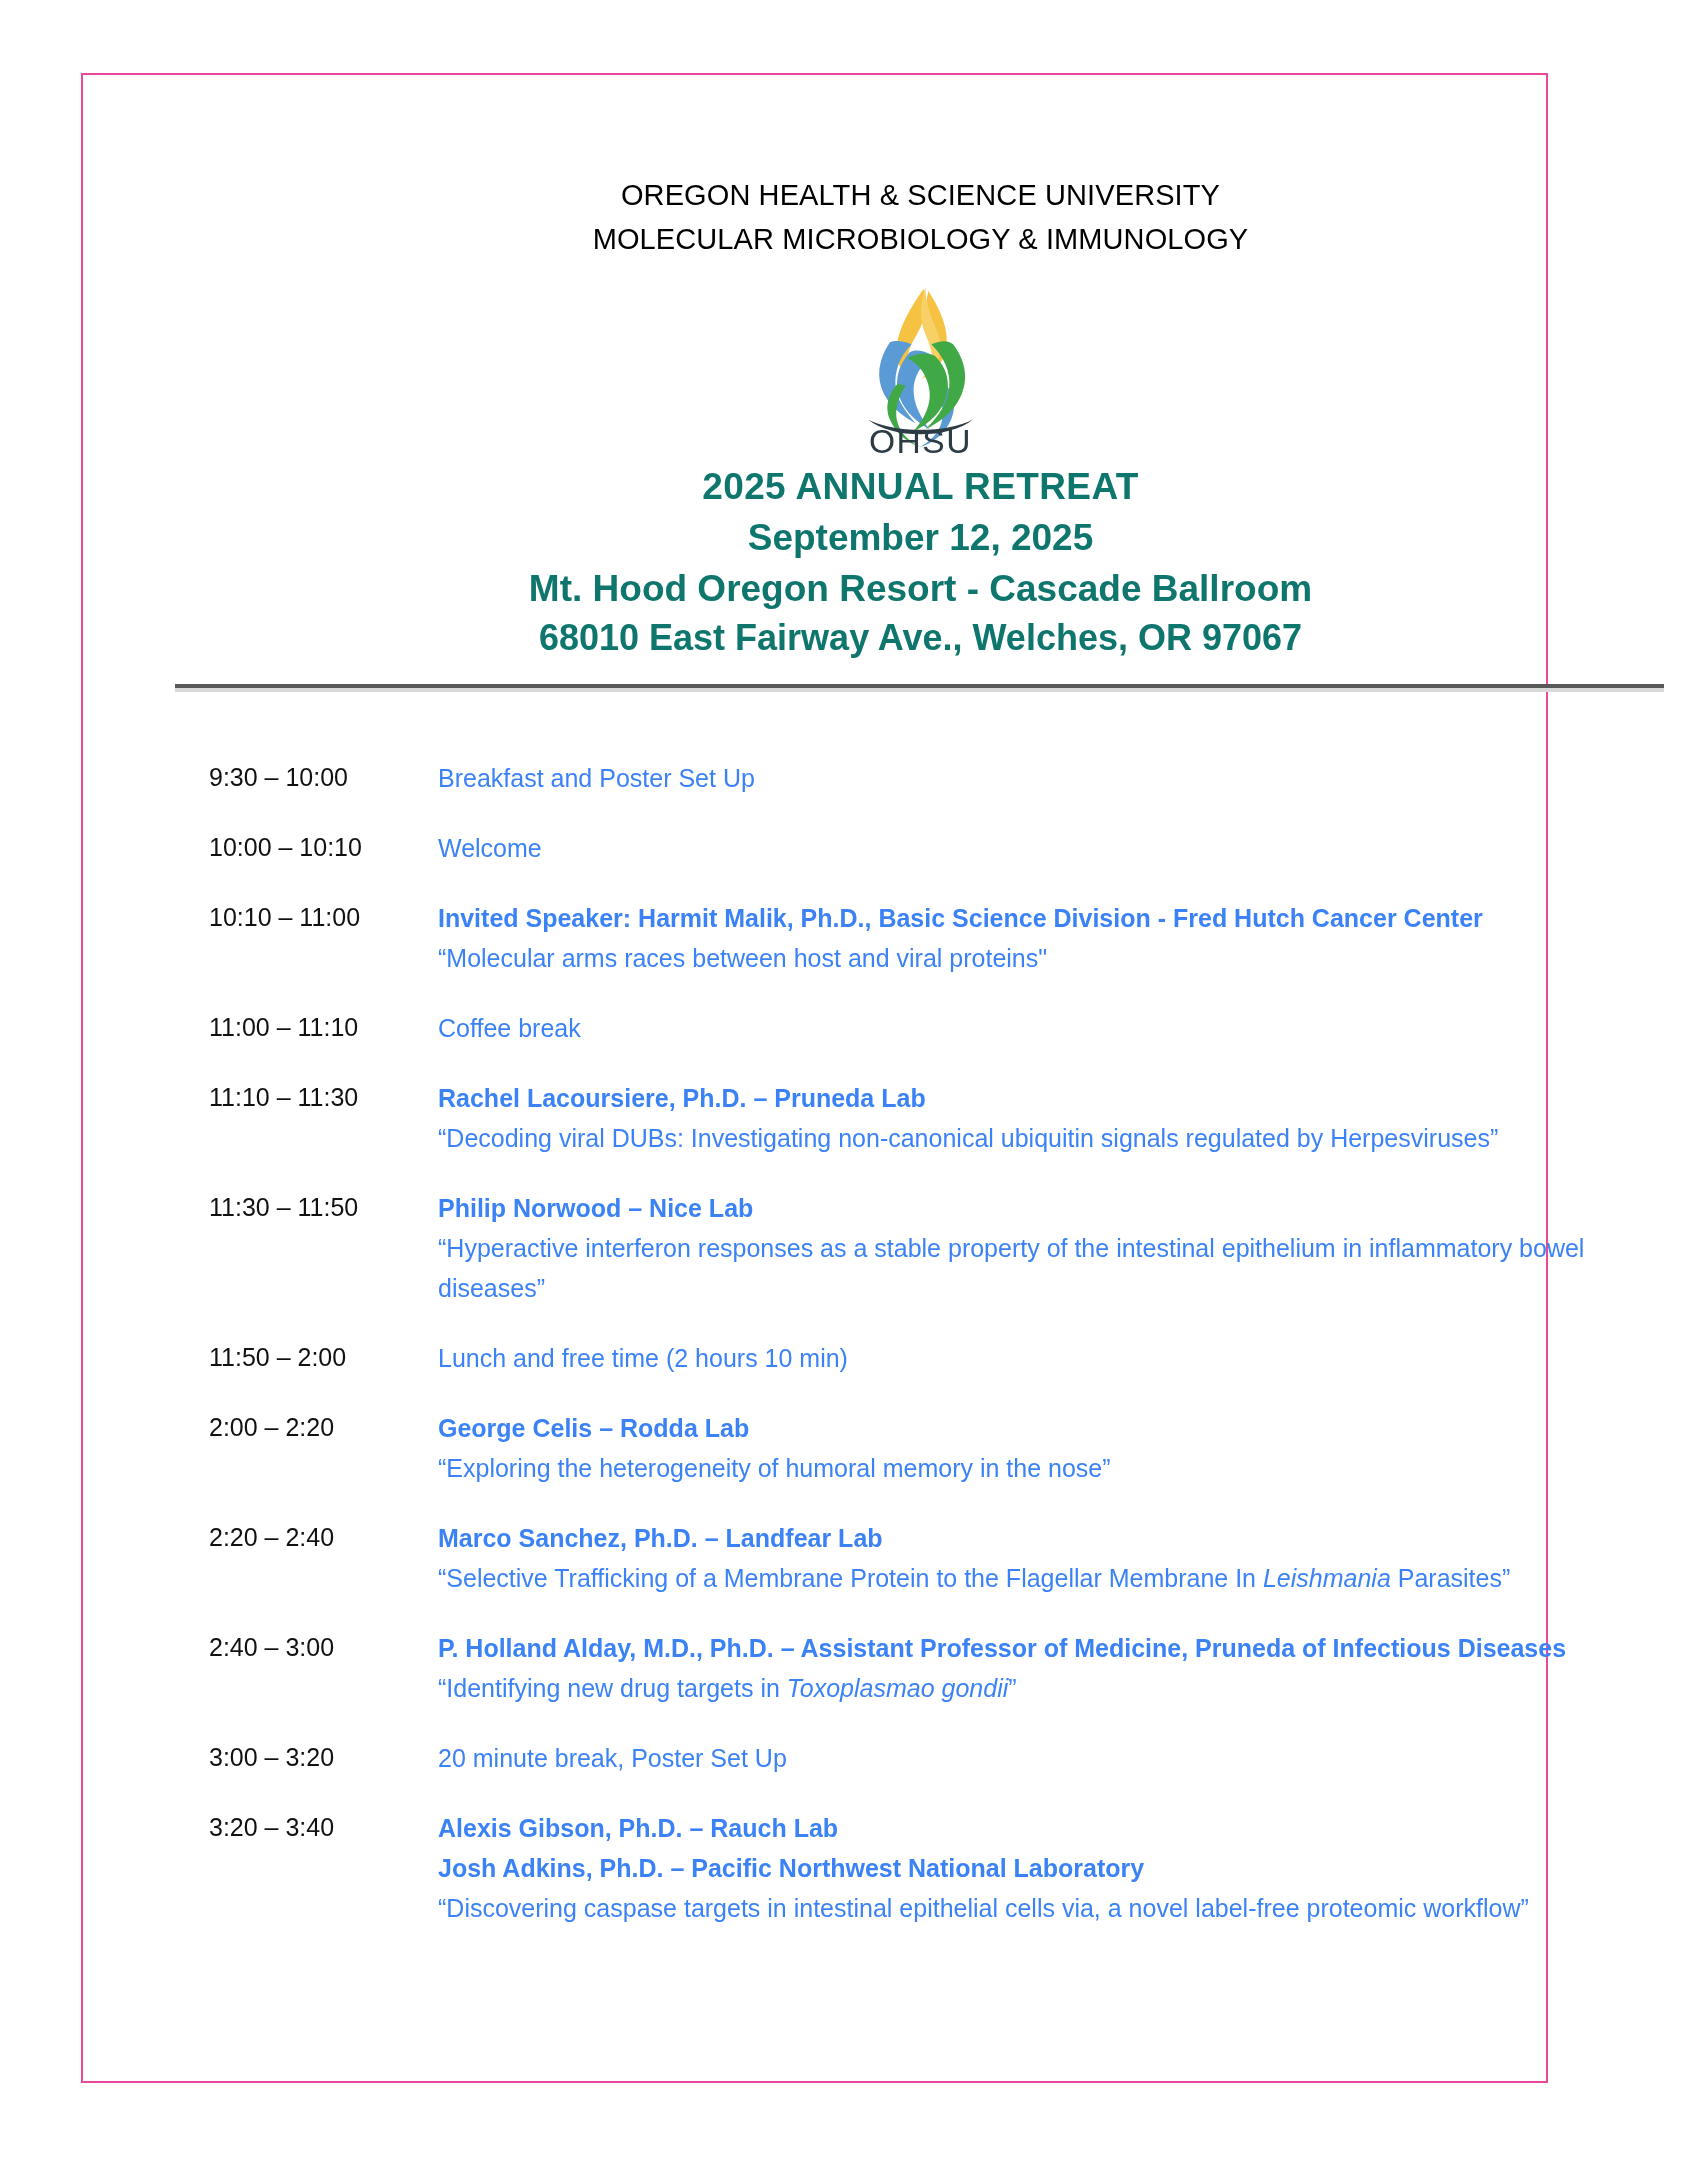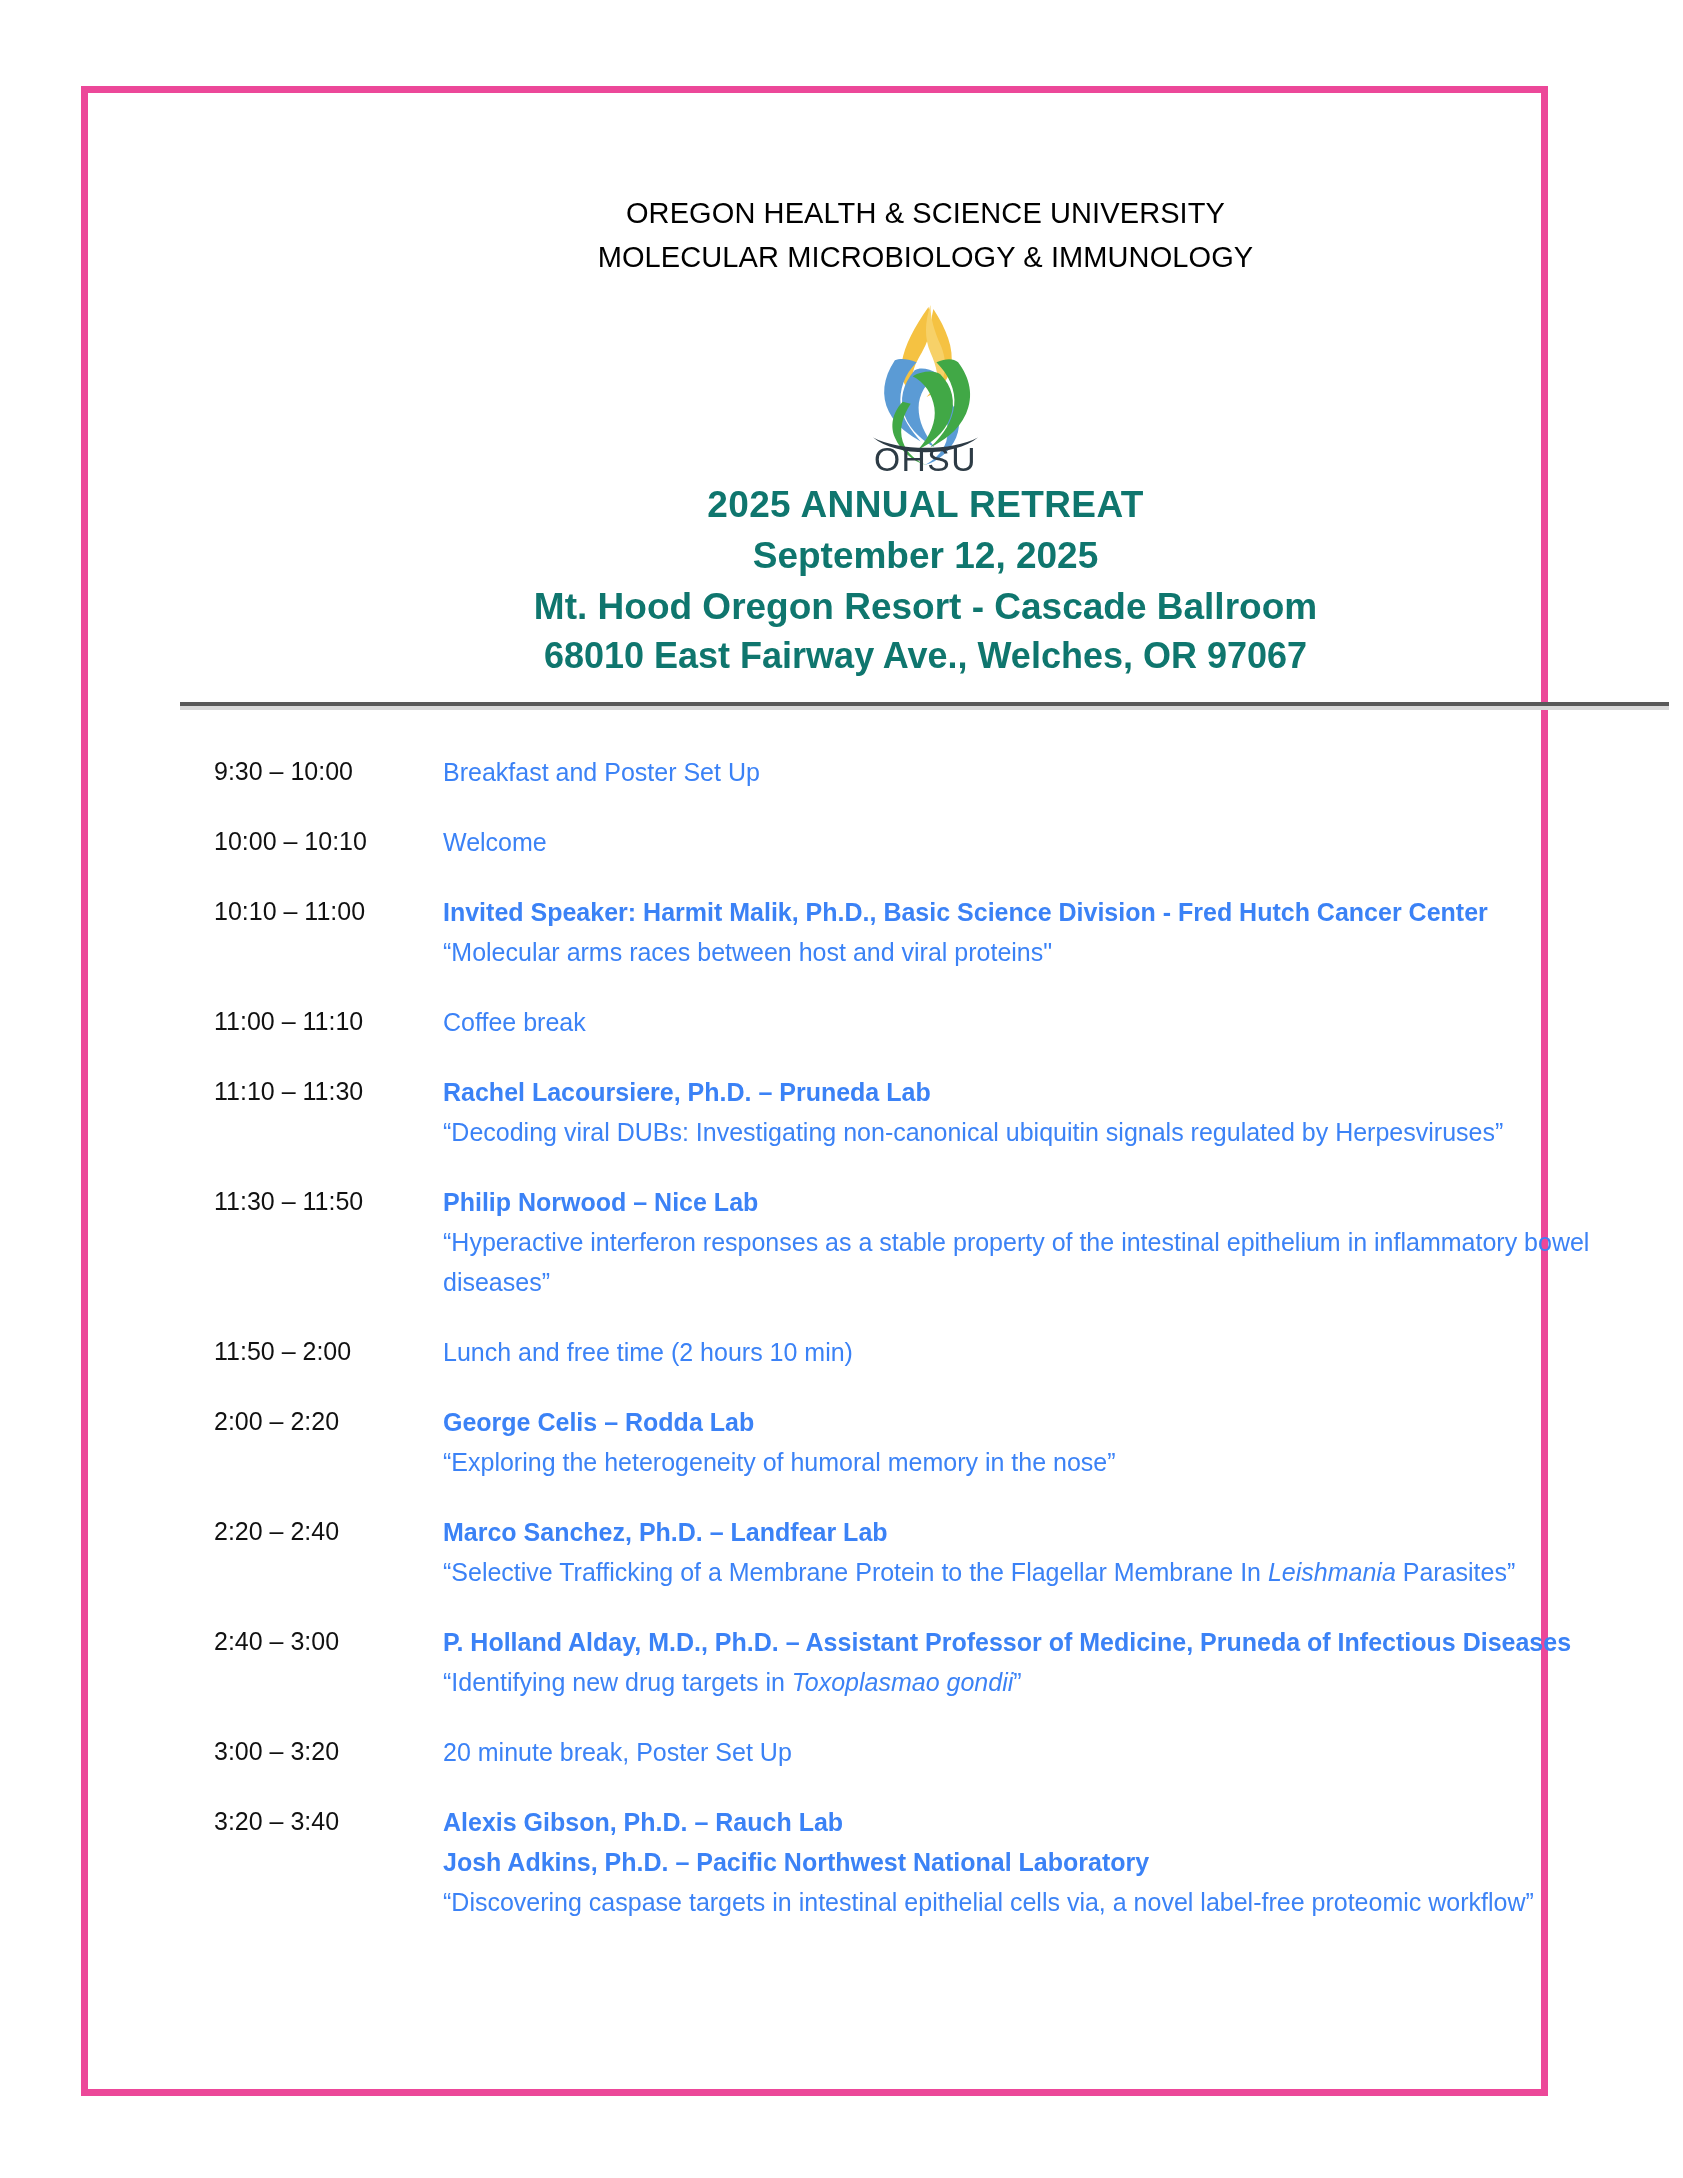--- a/index.html
+++ b/index.html
@@ -20,24 +20,24 @@
     left: 0; top: 0;
     width: 1683px;
     height: 2178px;
     background: #ffffff;
     overflow: hidden;
   }
 
   .doc-border {
     position: absolute;
     left: 81px;
-    top: 86px;
+    top: 73px;
     width: 1467px;
     height: 2010px;
-    border: 7px solid #ec4899;
+    border: 2px solid #ec4899;
     box-sizing: border-box;
     background: #ffffff;
   }
 
   .content {
     position: absolute;
     left: 88px;
     top: 84px;
     width: 1499px;
     height: 1996px;
@@ -95,21 +95,21 @@
     padding-right: 6px;
   }
   .rule {
     height: 4px;
     background: #595959;
     box-shadow: 0 4px 0 0 #d9d9d9;
   }
 
   
   .agenda {
-    margin-top: 46px;
+    margin-top: 70px;
     padding-left: 38px;
     padding-right: 10px;
   }
   .row {
     display: flex;
     align-items: flex-start;
     margin-bottom: 30px;
   }
   .row:last-child { margin-bottom: 0; }
 

